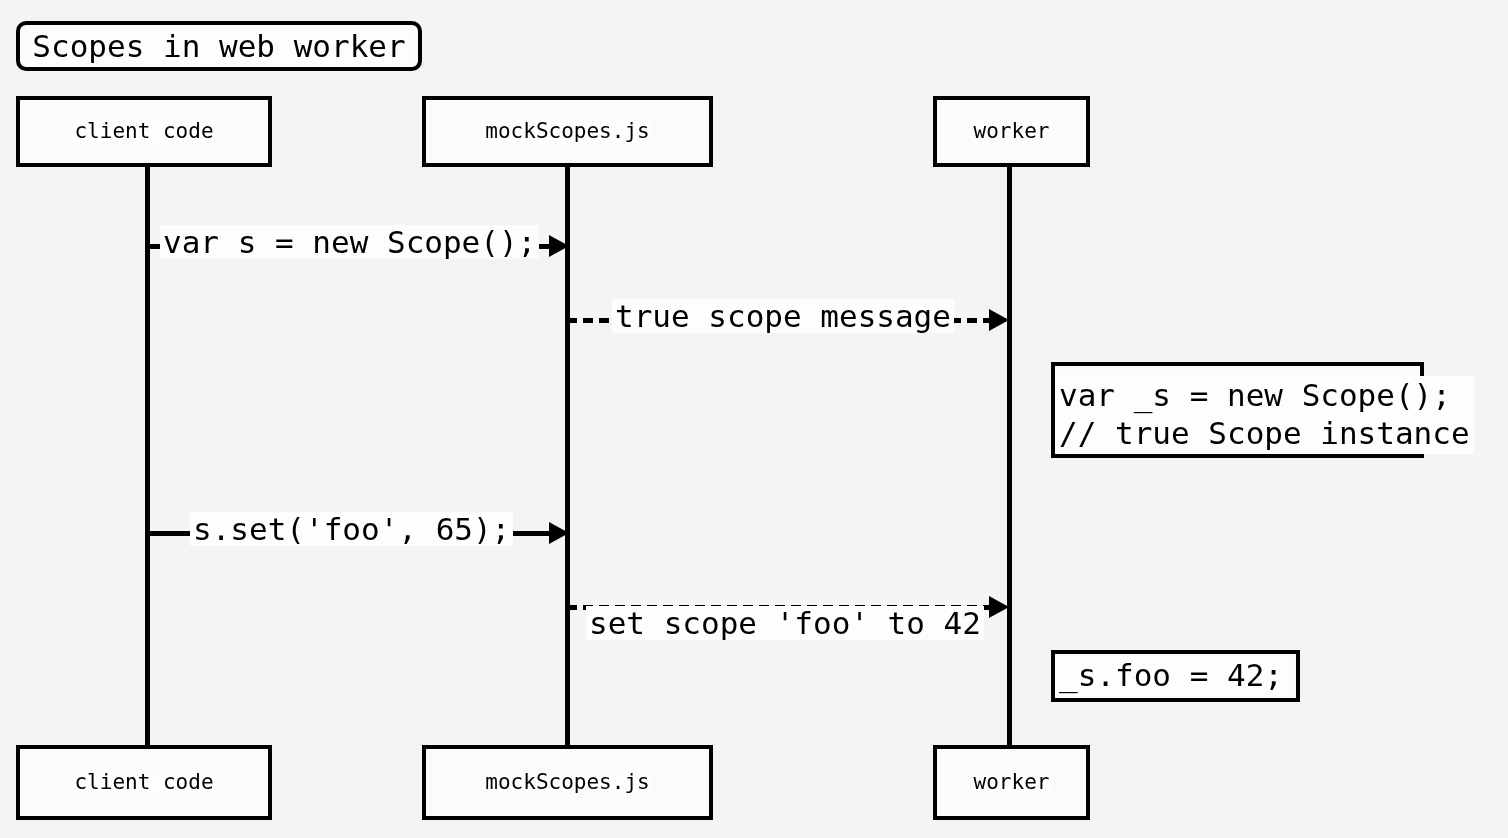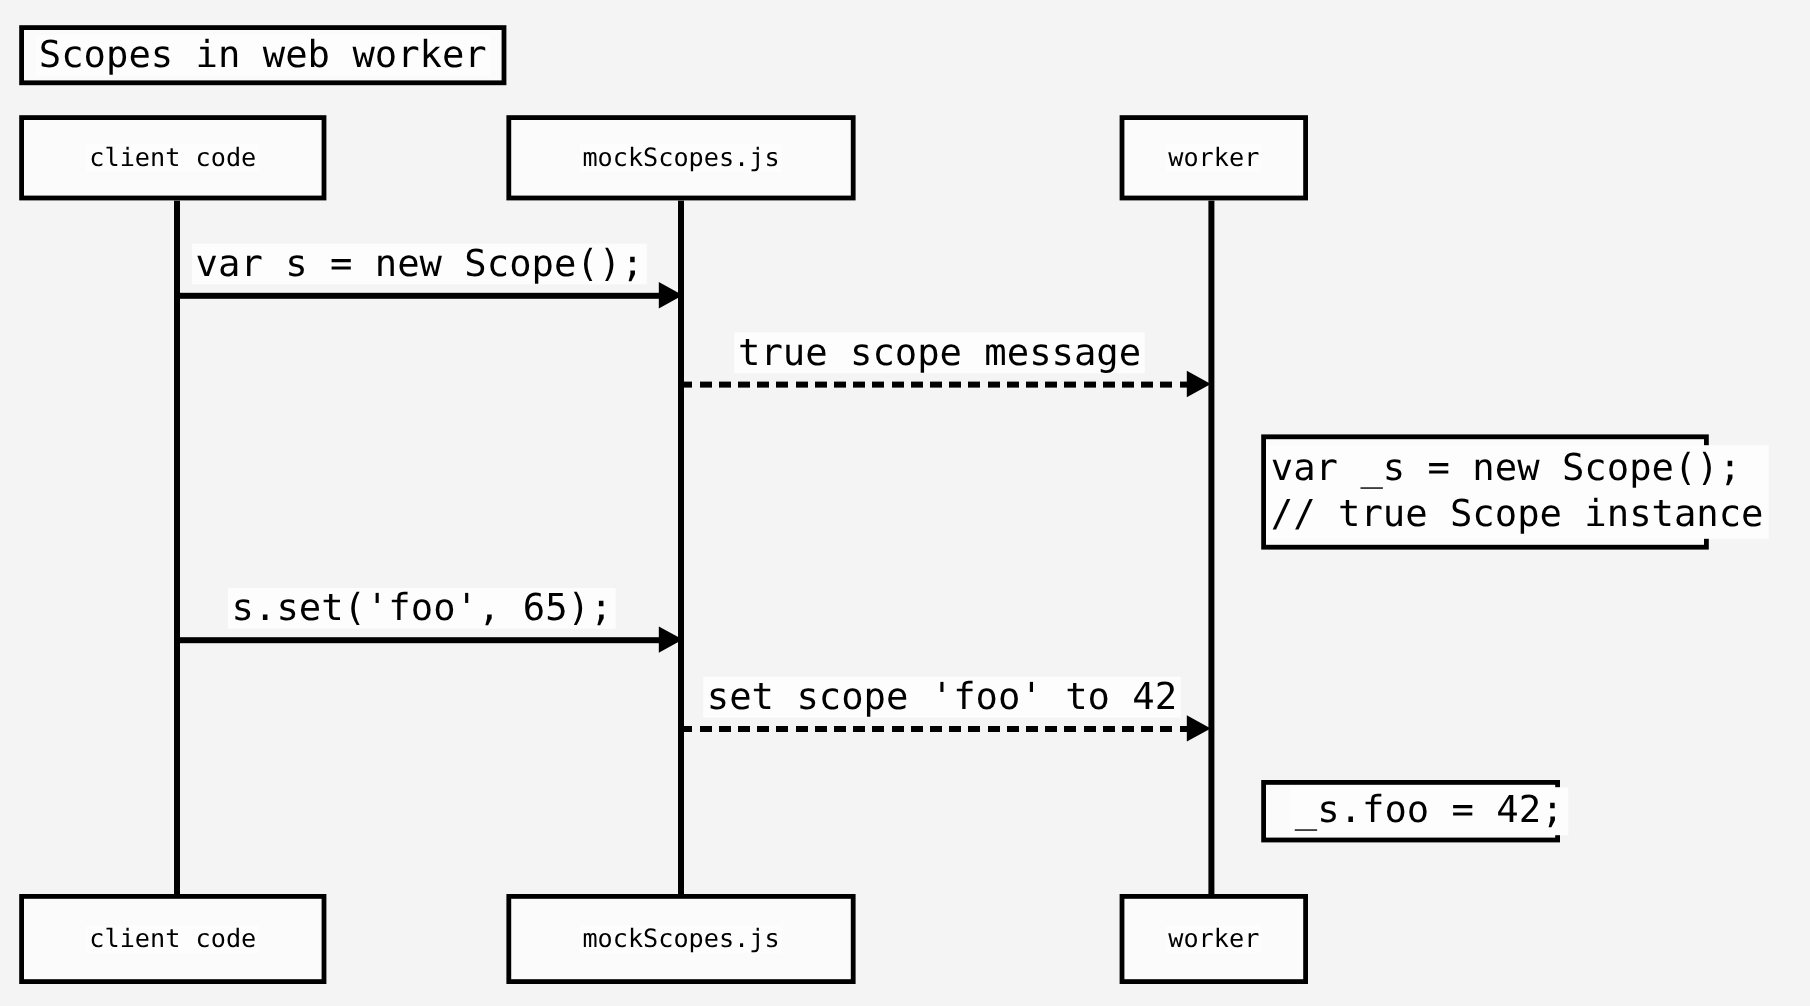--- a/index.html
+++ b/index.html
@@ -93,28 +93,29 @@
   }
   .msg-label {
     position: absolute;
     background: #fdfdfd;
     color: #000;
     font-size: 31px;
     line-height: 1.1;
     white-space: pre;
     padding: 0 3px;
     z-index: 4;
+    margin-top: 22px;
   }
 </style>
 </head>
 <body>
 
 <div id="canvas">
 
-  <div class="box title-box" style="left:16px; top:21px; width:406px; height:50px;">
+  <div class="box title-box" style="left:16px; top:21px; width:406px; height:50px;border-radius:10px;">
     <span class="txt">Scopes in web worker</span>
   </div>
 
   <div class="lifeline" style="left:145px; top:167px; height:580px;"></div>
   <div class="lifeline" style="left:565px; top:167px; height:580px;"></div>
   <div class="lifeline" style="left:1007px; top:167px; height:580px;"></div>
 
   <div class="box" style="left:16px; top:96px; width:256px; height:71px;">
     <span class="txt">client code</span>
   </div>
@@ -126,34 +127,34 @@
   </div>
 
   <div class="msg-label" style="left:160px; top:203px;">var s = new Scope();</div>
   <div class="msg solid" style="left:147px; top:244px; width:405px;"></div>
   <div class="arrowhead" style="left:549px; top:235px;"></div>
 
   <div class="msg-label" style="left:612px; top:277px;">true scope message</div>
   <div class="msg dashed" style="left:567px; top:318px; width:425px;"></div>
   <div class="arrowhead" style="left:989px; top:309px;"></div>
 
-  <div class="note" style="left:1051px; top:362px; width:373px; height:96px;">
+  <div class="note" style="left:1051px; top:362px; width:373px; height:96px;align-items:flex-end;">
     <span class="txt">var _s = new Scope();
 // true Scope instance</span>
   </div>
 
   <div class="msg-label" style="left:190px; top:490px;">s.set('foo', 65);</div>
   <div class="msg solid" style="left:147px; top:531px; width:405px;"></div>
   <div class="arrowhead" style="left:549px; top:522px;"></div>
 
-  <div class="msg-label" style="left:586px; top:564px;">set scope 'foo' to 42</div>
+  <div class="msg-label" style="left:586px; top:584px;">set scope 'foo' to 42</div>
   <div class="msg dashed" style="left:567px; top:605px; width:425px;"></div>
   <div class="arrowhead" style="left:989px; top:596px;"></div>
 
-  <div class="note" style="left:1051px; top:650px; width:249px; height:52px;padding-left:20px;">
+  <div class="note" style="left:1051px; top:650px; width:249px; height:52px;">
     <span class="txt">_s.foo = 42;</span>
   </div>
 
   <div class="box" style="left:16px; top:745px; width:256px; height:75px;">
     <span class="txt">client code</span>
   </div>
   <div class="box" style="left:422px; top:745px; width:291px; height:75px;">
     <span class="txt">mockScopes.js</span>
   </div>
   <div class="box" style="left:933px; top:745px; width:157px; height:75px;">

